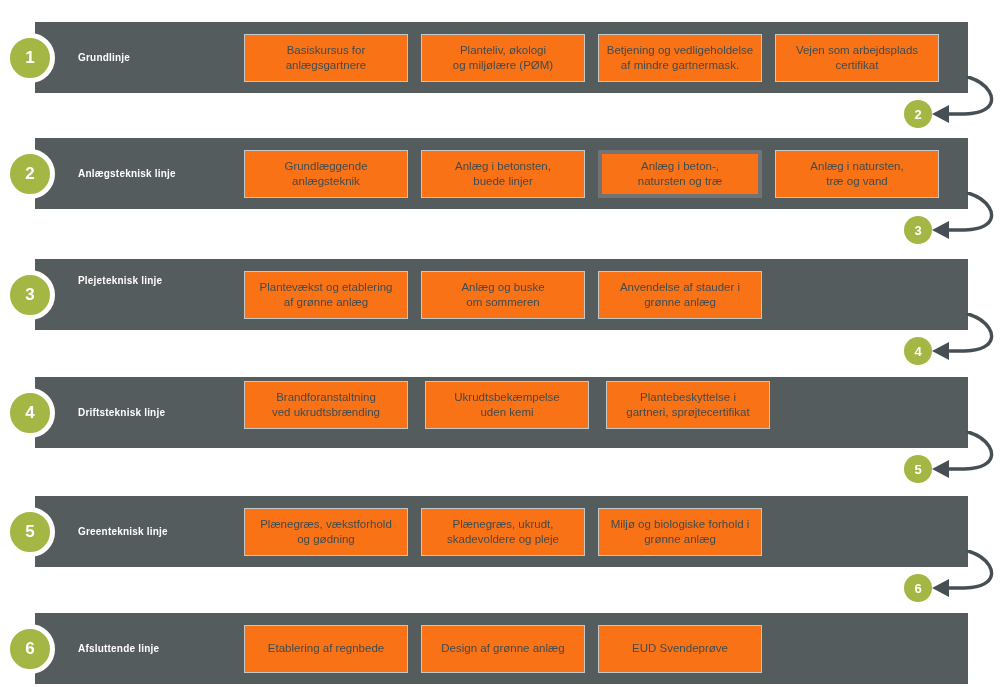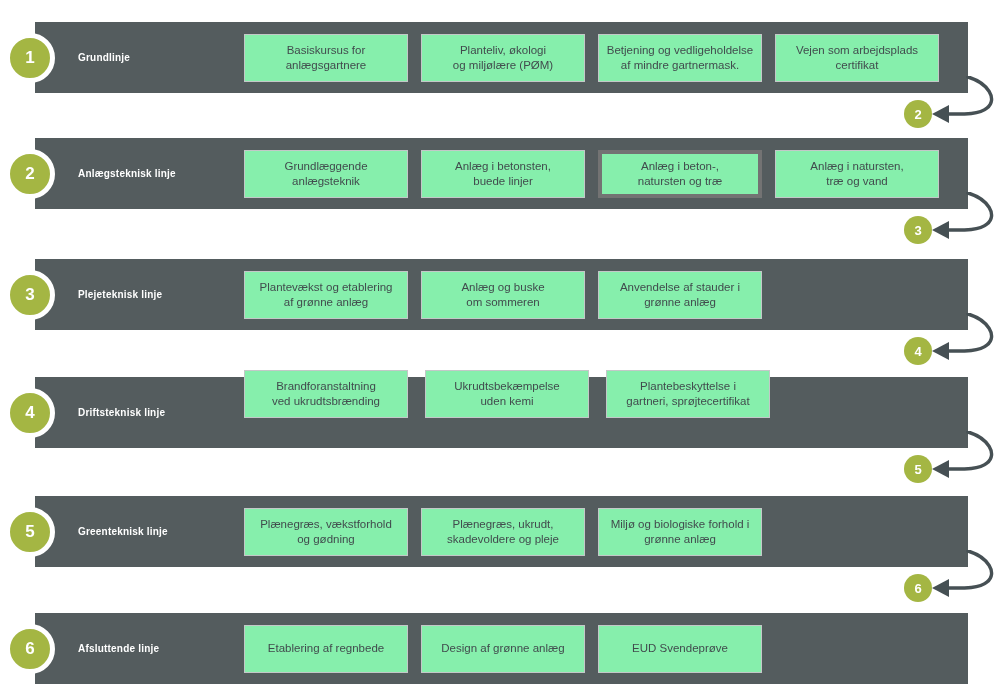--- a/index.html
+++ b/index.html
@@ -8,21 +8,21 @@
   #diagram{position:absolute;inset:0;}
   .bar{position:absolute;left:35px;width:933px;height:71px;background:#545c5e;}
   .big-badge{position:absolute;width:40px;height:40px;border:5px solid #ffffff;
        border-radius:50%;background:#a4b643;display:flex;align-items:center;
        justify-content:center;z-index:3;}
   .big-badge span{color:#ffffff;font-weight:bold;font-size:17px;line-height:1;}
   .row-title{position:absolute;left:78px;width:160px;color:#ffffff;
        font-weight:bold;font-size:10px;letter-spacing:.2px;display:flex;
        align-items:center;height:71px;z-index:2;}
   .cards{position:absolute;left:244px;display:flex;gap:13px;z-index:2;}
-  .card{box-sizing:border-box;width:164px;height:48px;background:#86efac;
+  .card{box-sizing:border-box;width:164px;height:48px;background:#f97316;
        border:1px solid #c3c8c8;display:flex;align-items:center;justify-content:center;
        text-align:center;cursor:default;}
   .card.highlighted{border:4px solid #737373;}
   .card .lbl{font-size:11.5px;line-height:1.28;color:#414b4d;white-space:pre-line;}
   .mini-badge{position:absolute;width:28px;height:28px;border-radius:50%;
        background:#a4b643;display:flex;align-items:center;justify-content:center;z-index:4;}
   .mini-badge span{color:#ffffff;font-weight:bold;font-size:13px;line-height:1;}
   .arrow-svg{position:absolute;z-index:1;}
 </style>
 </head>
@@ -86,21 +86,21 @@
       <path d="M38,1 C58,7 68,23 57,32 C49,39 30,38 18,38" fill="none" stroke="#465054" stroke-width="3.5" stroke-linecap="round"></path>
       <polygon points="2,38 19,29 19,47" fill="#465054"></polygon>
     </svg>
     <div class="mini-badge" style="left: 904px; top: 216px; background: rgb(164, 182, 67);">
       <span>3</span>
     </div>
     <div class="bar" style="top: 259px; background: rgb(84, 92, 94);"></div>
     <div class="big-badge" style="left: 5px; top: 269.5px; background: rgb(164, 182, 67);">
       <span>3</span>
     </div>
-    <div class="row-title" style="top: 259px;">Plejeteknisk linje</div>
+    <div class="row-title" style="top: 245px;">Plejeteknisk linje</div>
     <div class="cards" style="top: 270.5px;">
       <div class="card">
         <div class="lbl">Plantevækst og etablering
 af grønne anlæg</div>
       </div>
       <div class="card">
         <div class="lbl">Anlæg og buske
 om sommeren</div>
       </div>
       <div class="card">
@@ -113,21 +113,21 @@
       <polygon points="2,38 19,29 19,47" fill="#465054"></polygon>
     </svg>
     <div class="mini-badge" style="left: 904px; top: 337px; background: rgb(164, 182, 67);">
       <span>4</span>
     </div>
     <div class="bar" style="top: 377px; background: rgb(84, 92, 94);"></div>
     <div class="big-badge" style="left: 5px; top: 387.5px; background: rgb(164, 182, 67);">
       <span>4</span>
     </div>
     <div class="row-title" style="top: 377px;">Driftsteknisk linje</div>
-    <div class="cards" style="top: 370px; gap: 17px;">
+    <div class="cards" style="top: 381px; gap: 17px;">
       <div class="card">
         <div class="lbl">Brandforanstaltning
 ved ukrudtsbrænding</div>
       </div>
       <div class="card">
         <div class="lbl">Ukrudtsbekæmpelse
 uden kemi</div>
       </div>
       <div class="card">
         <div class="lbl">Plantebeskyttelse i

